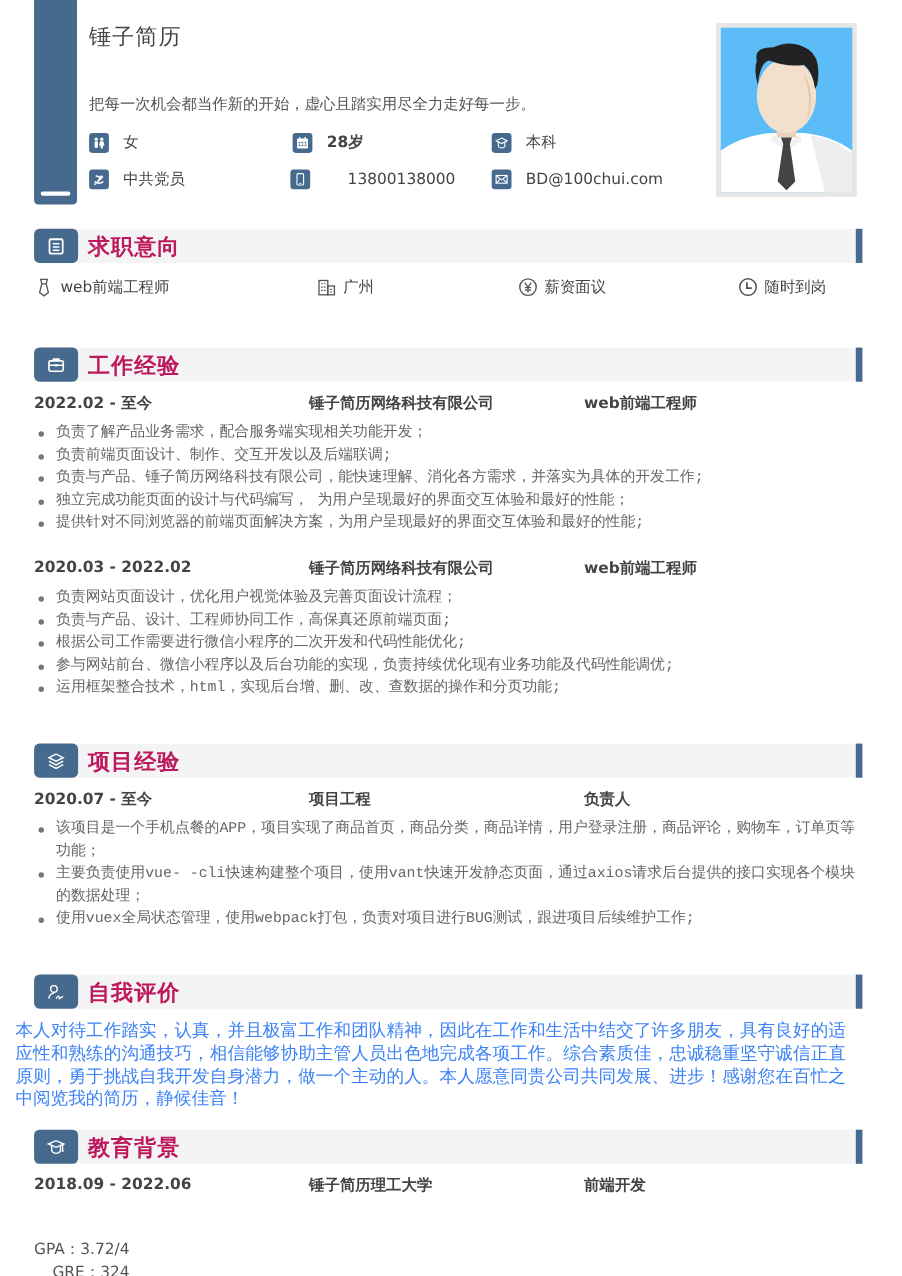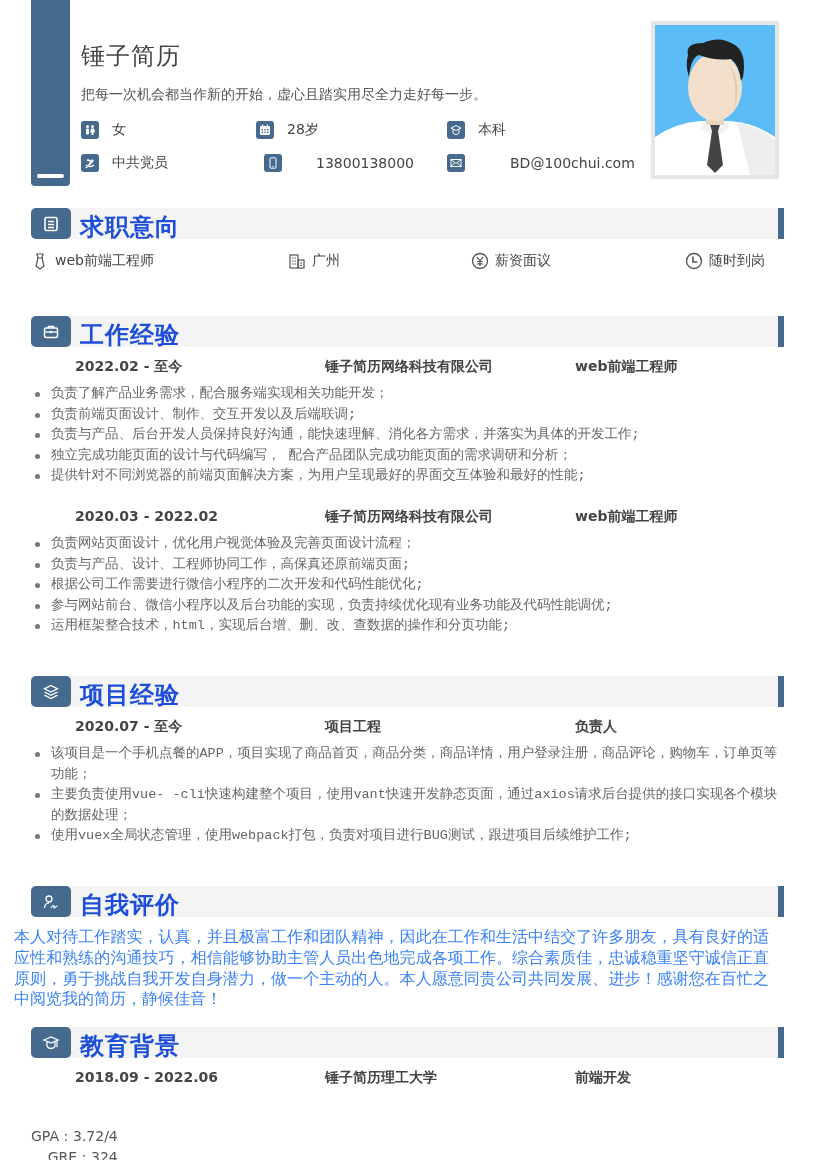--- a/index.html
+++ b/index.html
@@ -2,43 +2,43 @@
 <html><head>
 <meta charset="utf-8">
 <style>
   * { box-sizing: border-box; margin: 0; padding: 0; }
   html, body { width: 820px; height: 1160px; background: #ffffff; overflow: hidden; }
   body { font-family: "DejaVu Sans", "Liberation Sans", sans-serif; color: #555555; position: relative; }
 
   .accent-bar { position: absolute; left: 31px; top: 0; width: 39px; height: 186px; background: #46698e; border-radius: 0 0 4px 4px; }
   .accent-bar .dash { position: absolute; left: 6px; bottom: 8px; width: 27px; height: 4px; background: #ffffff; border-radius: 2px; }
 
-  .name { position: absolute; left: 81px; top: 40px; font-size: 24px; color: #444; font-weight: normal; letter-spacing: 1px; text-align: right; }
+  .name { position: absolute; left: 81px; top: 20px; font-size: 20px; color: #444; font-weight: normal; letter-spacing: 1px; text-align: right; }
   .motto { position: absolute; left: 81px; top: 86px; font-size: 14px; color: #555; }
 
   .info-grid { position: absolute; left: 81px; top: 121px; width: 540px; }
   .info-item { position: absolute; display: flex; align-items: center; font-size: 14px; color: #444; white-space: nowrap; }
   .info-icon { width: 18px; height: 18px; background: #46698e; border-radius: 3px; margin-right: 13px; display: inline-flex; align-items: center; justify-content: center; }
   .info-icon svg { width: 12px; height: 12px; }
 
   .photo { position: absolute; left: 651px; top: 21px; width: 128px; height: 158px; background: #e6e6e6; padding: 4px; }
   .photo svg { display: block; width: 120px; height: 150px; }
 
   .section-header { position: absolute; left: 31px; width: 753px; height: 31px; background: #f5f4f5; }
   .section-header .hicon { position: absolute; left: 0; top: 0; width: 40px; height: 31px; background: #46698e; border-radius: 5px; display: flex; align-items: center; justify-content: center; }
   .section-header .hicon svg { width: 18px; height: 18px; }
-  .section-header .htitle { position: absolute; left: 49px; top: 3px; font-size: 24px; font-weight: bold; color: #1d4ed8; letter-spacing: 1px; }
+  .section-header .htitle { position: absolute; left: 49px; top: 3px; font-size: 20px; font-weight: bold; color: #be185d; letter-spacing: 1px; }
   .section-header .hright { position: absolute; right: 0; top: 0; width: 6px; height: 31px; background: #46698e; }
 
   .intent-row { position: absolute; left: 31px; top: 252px; width: 753px; height: 22px; }
   .intent-item { position: absolute; top: 0; display: flex; align-items: center; font-size: 14px; color: #444; white-space: nowrap; }
   .intent-item svg { width: 18px; height: 18px; margin-right: 6px; }
 
   .entry-head { position: absolute; left: 31px; width: 753px; height: 20px; font-size: 14px; font-weight: bold; color: #444; }
-  .entry-head span { position: absolute; top: 0; white-space: nowrap; margin-left: 44px; }
+  .entry-head span { position: absolute; top: 0; white-space: nowrap; }
 
   .bullets { position: absolute; left: 31px; width: 760px; list-style: none; font-family: Liberation Mono, monospace; }
   .bullets li { position: relative; padding-left: 20px; font-size: 13.5px; line-height: 20.6px; color: #666; }
   .bullets li::before { content: ""; position: absolute; left: 4px; top: 8px; width: 5px; height: 5px; border-radius: 50%; background: #777; }
 
   .para { position: absolute; left: 14px; width: 755px; font-size: 16px; line-height: 20.8px; color: #3b82f6; text-align: justify; }
   .plain-lines { position: absolute; left: 31px; font-size: 14px; line-height: 20.8px; color: #555; }
 </style>
 </head>
 <body>
@@ -56,21 +56,21 @@
       <svg viewBox="0 0 12 12">
           <circle cx="3.5" cy="2.5" r="1.5" fill="#fff"></circle>
           <circle cx="8.5" cy="2.5" r="1.5" fill="#fff"></circle>
           <rect x="2" y="4.5" width="3" height="6" rx="1" fill="#fff"></rect>
           <path d="M7 4.5h3l1 4H6z" fill="#fff"></path>
           <rect x="7.5" y="8" width="2" height="3" fill="#fff"></rect>
         </svg>
     </span>
     <span>女</span>
   </div>
-  <div class="info-item" style="left:175px;top:0;">
+  <div class="info-item" style="left:185px;top:0;font-weight:bold;">
     <span class="info-icon">
       <svg viewBox="0 0 12 12">
           <rect x="1" y="2" width="10" height="9" rx="1" fill="#fff"></rect>
           <rect x="3" y="0.5" width="1.2" height="3" fill="#fff"></rect>
           <rect x="7.8" y="0.5" width="1.2" height="3" fill="#fff"></rect>
           <g fill="#46698e">
             <rect x="2.5" y="5" width="1.5" height="1.3"></rect>
             <rect x="5.2" y="5" width="1.5" height="1.3"></rect>
             <rect x="8" y="5" width="1.5" height="1.3"></rect>
             <rect x="2.5" y="7.5" width="1.5" height="1.3"></rect>
@@ -103,21 +103,21 @@
   </div>
   <div class="info-item" style="left:183px;top:33px;gap:21px;">
     <span class="info-icon">
       <svg viewBox="0 0 12 12">
           <rect x="3" y="0.8" width="6" height="10.4" rx="1" fill="none" stroke="#fff" stroke-width="1"></rect>
           <rect x="5" y="9.3" width="2" height="0.8" fill="#fff"></rect>
         </svg>
     </span>
     <span>13800138000</span>
   </div>
-  <div class="info-item" style="left:366px;top:33px;gap:32px;">
+  <div class="info-item" style="left:366px;top:33px;">
     <span class="info-icon">
       <svg viewBox="0 0 12 12">
           <rect x="1" y="2.5" width="10" height="7" fill="none" stroke="#fff" stroke-width="1"></rect>
           <path d="M1 2.5l5 4 5-4M1 9.5l3.5-3.5M11 9.5L7.5 6" fill="none" stroke="#fff" stroke-width="1"></path>
         </svg>
     </span>
     <span>BD@100chui.com</span>
   </div>
 </div>
 
@@ -162,21 +162,21 @@
       </svg>
     <span>广州</span>
   </div>
   <div class="intent-item" style="left:440px;">
     <svg viewBox="0 0 18 18">
         <circle cx="9" cy="9" r="7.5" fill="none" stroke="#555" stroke-width="1.3"></circle>
         <path d="M6 5l3 4 3-4M9 9v5M6.2 9.5h5.6M6.2 11.8h5.6" fill="none" stroke="#555" stroke-width="1.2"></path>
       </svg>
     <span>薪资面议</span>
   </div>
-  <div class="intent-item" style="left:654px;">
+  <div class="intent-item" style="left:640px;">
     <svg viewBox="0 0 18 18">
         <circle cx="9" cy="9" r="7.5" fill="none" stroke="#555" stroke-width="1.4"></circle>
         <path d="M8 4.5v5.5h4.5" fill="none" stroke="#555" stroke-width="1.6"></path>
       </svg>
     <span>随时到岗</span>
   </div>
 </div>
 
 <div class="section-header" style="top:316px;">
   <div class="hicon">
@@ -192,22 +192,22 @@
 </div>
 
 <div class="entry-head" style="top:358px;">
   <span style="left:0;">2022.02 - 至今</span>
   <span style="left:250px;">锤子简历网络科技有限公司</span>
   <span style="left:500px;">web前端工程师</span>
 </div>
 <ul class="bullets" style="top:384px;">
   <li>负责了解产品业务需求，配合服务端实现相关功能开发；</li>
   <li>负责前端页面设计、制作、交互开发以及后端联调;</li>
-  <li>负责与产品、后台开发人员保持良好沟通，能快速理解、消化各方需求，并落实为具体的开发工作;</li>
-  <li>独立完成功能页面的设计与代码编写， 配合产品团队完成功能页面的需求调研和分析；</li>
+  <li>负责与产品、锤子简历网络科技有限公司，能快速理解、消化各方需求，并落实为具体的开发工作;</li>
+  <li>独立完成功能页面的设计与代码编写， 为用户呈现最好的界面交互体验和最好的性能；</li>
   <li>提供针对不同浏览器的前端页面解决方案，为用户呈现最好的界面交互体验和最好的性能;</li>
 </ul>
 
 <div class="entry-head" style="top:508px;">
   <span style="left:0;">2020.03 - 2022.02</span>
   <span style="left:250px;">锤子简历网络科技有限公司</span>
   <span style="left:500px;">web前端工程师</span>
 </div>
 <ul class="bullets" style="top:534px;">
   <li>负责网站页面设计，优化用户视觉体验及完善页面设计流程；</li>

